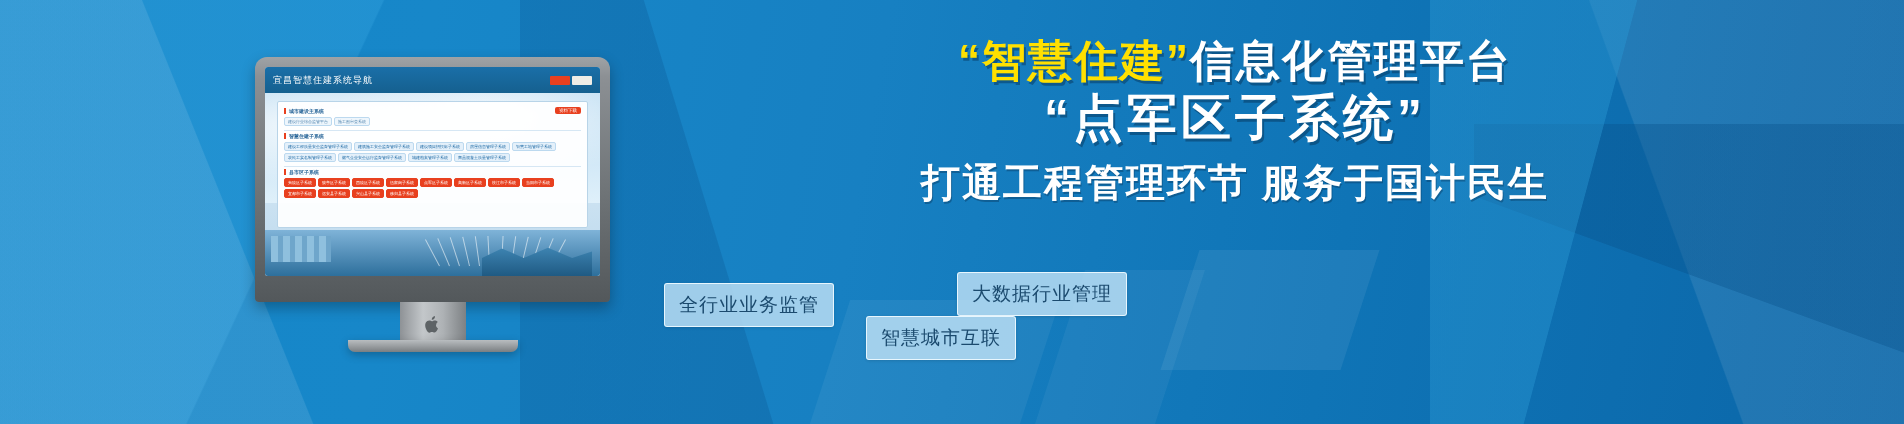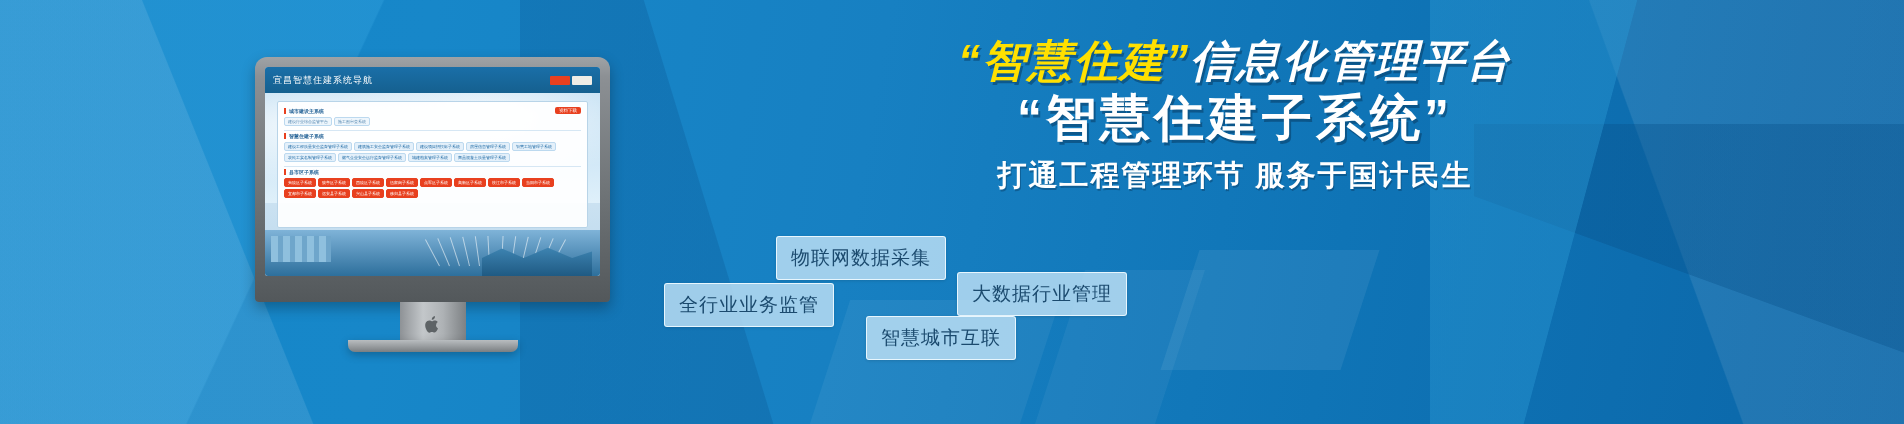--- a/index.html
+++ b/index.html
@@ -77,27 +77,27 @@
         background:linear-gradient(90deg,#8e9296 0%,#c3c7ca 35%,#aeb2b5 65%,#7d8184 100%);}
   .stand-foot{position:absolute;left:50%;transform:translateX(-50%);top:283px;width:170px;height:12px;
         border-radius:0 0 7px 7px;
         background:linear-gradient(180deg,#b9bdc0 0%,#94989b 60%,#7a7e81 100%);
         box-shadow:0 3px 8px rgba(0,0,0,.25);}
   .apple{position:absolute;left:50%;top:258px;transform:translateX(-50%);width:17px;height:19px;color:#5e6366;}
 
   
   .copy{position:absolute;left:645px;top:36px;width:1180px;text-align:center;}
   .line1{font-size:44px;font-weight:bold;line-height:1.12;white-space:nowrap;letter-spacing:2px;
-         text-shadow:2px 3px 0 rgba(8,60,100,.55);font-style:italic;}
+         text-shadow:2px 3px 0 rgba(8,60,100,.55);}
   .line1 .q{color:#ffe000;}
   .line1 .hl{color:#ffe000;}
   .line1 .wt{color:#ffffff;}
   .line2{margin-top:6px;font-size:50px;font-weight:bold;color:#ffffff;line-height:1.1;
          letter-spacing:4px;white-space:nowrap;text-shadow:2px 3px 0 rgba(8,60,100,.55);}
-  .line3{margin-top:10px;font-size:29px;font-weight:bold;color:#ffffff;letter-spacing:2px;
+  .line3{margin-top:10px;font-size:39px;font-weight:bold;color:#ffffff;letter-spacing:2px;
          white-space:nowrap;text-shadow:1px 2px 0 rgba(8,60,100,.45);}
 
   
   .tags{position:absolute;left:645px;top:232px;width:1180px;height:140px;}
   .tag{position:absolute;display:inline-flex;align-items:center;justify-content:center;
        color:#1b4a6e;font-size:19px;letter-spacing:1px;white-space:nowrap;
        background:rgba(190,225,245,.82);border:1px solid rgba(235,248,255,.95);
        border-radius:3px;padding:8px 14px;box-shadow:0 1px 3px rgba(0,0,0,.12);}
   .t0{left:131px;top:4px;}
   .t1{left:312px;top:4px;margin-top:36px;}
@@ -199,24 +199,23 @@
     <svg class="apple" viewBox="0 0 24 28">
       <path fill="currentColor" d="M16.6 14.8c0-3 2.4-4.4 2.5-4.5-1.4-2-3.5-2.3-4.3-2.3-1.8-.2-3.6 1.1-4.5 1.1-.9 0-2.4-1.1-3.9-1-2 0-3.9 1.2-4.9 3-2.1 3.6-.5 9 1.5 12 1 1.4 2.2 3 3.7 2.9 1.5-.1 2-1 3.8-1 1.8 0 2.2 1 3.8.9 1.6 0 2.6-1.4 3.5-2.9 1.1-1.6 1.6-3.2 1.6-3.3-.1 0-3.1-1.2-3.1-4.9zM13.8 5.4c.8-1 1.4-2.4 1.2-3.8-1.2.1-2.7.8-3.5 1.8-.8.9-1.5 2.3-1.3 3.7 1.3.1 2.7-.7 3.6-1.7z"></path>
     </svg>
     <div class="stand-foot"></div>
   </div>
 
   <div class="copy">
     <div class="line1">
       <span class="q">“</span><span class="hl">智慧住建</span><span class="q">”</span><span class="wt">信息化管理平台</span>
     </div>
-    <div class="line2">“智慧住建子系统”</div>
+    <div class="line2">“点军区子系统”</div>
     <div class="line3">打通工程管理环节  服务于国计民生</div>
   </div>
 
   <div class="tags">
-    <span class="tag t0">物联网数据采集</span>
     <span class="tag t1">大数据行业管理</span>
     <span class="tag t2">全行业业务监管</span>
     <span class="tag t3">智慧城市互联</span>
   </div>
 
 </div>
 
 </body></html>

